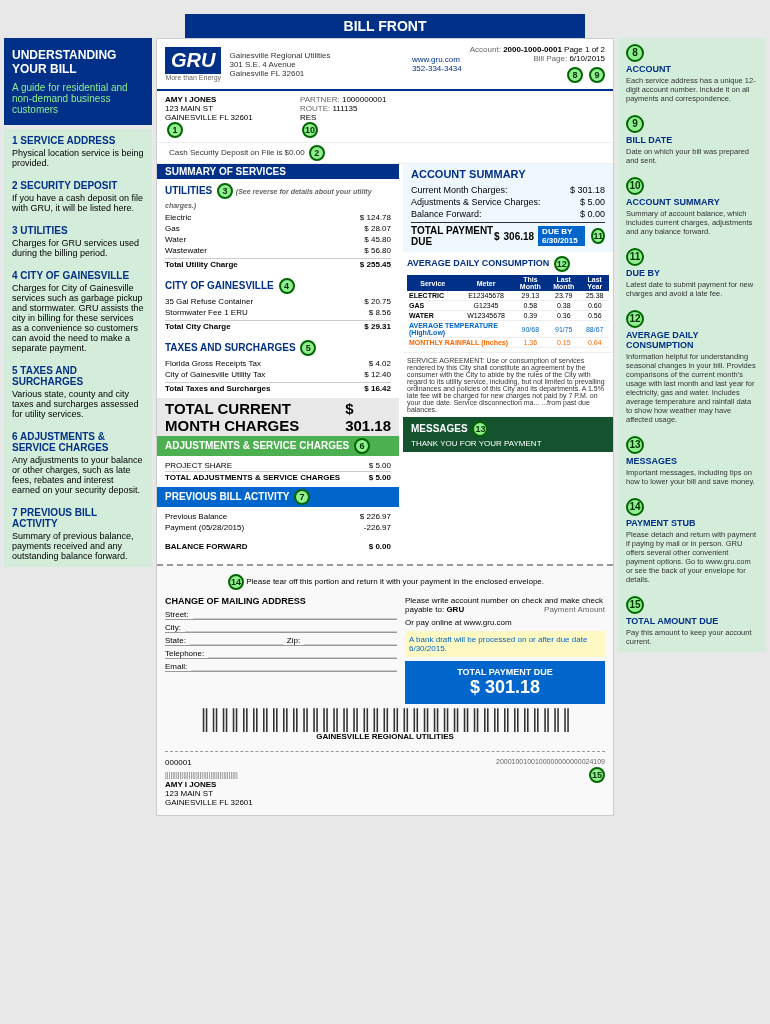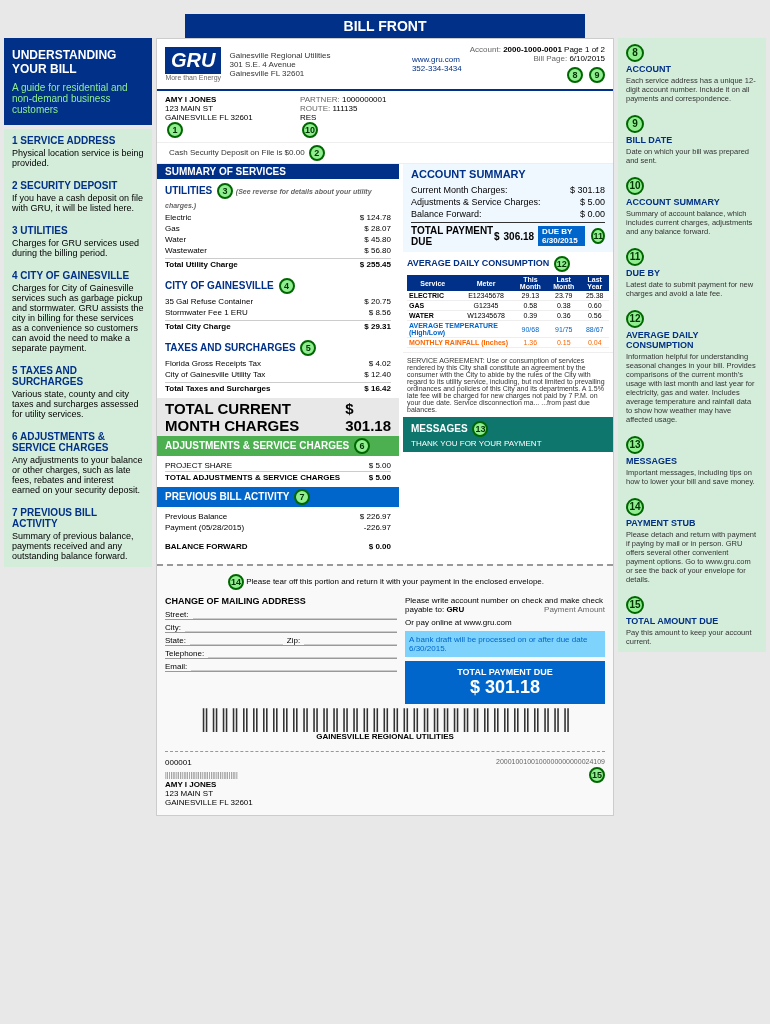--- a/index.html
+++ b/index.html
@@ -195,21 +195,21 @@
     .avg-table td { padding: 1px 2px; text-align: center; border-bottom: 1px solid #eee; }
     .avg-table .service-label { text-align: left; font-weight: bold; }
     .avg-table .blue { color: #0066cc; }
     .avg-table .orange { color: #FF6600; }
 
     
     .service-agreement { padding: 4px; font-size: 7px; color: #333; border-top: 1px solid #eee; }
 
     
     .messages-section {
-      background: #0f766e;
+      background: #14532d;
       color: white;
       padding: 4px 8px;
     }
     .messages-title { font-weight: bold; font-size: 10px; }
     .messages-content { font-size: 8px; margin-top: 2px; }
 
     
     .right-sidebar {
       width: 148px;
       flex-shrink: 0;
@@ -644,21 +644,21 @@
           </div>
           <div class="stub-right">
             <div style="margin-bottom: 4px;">
               <span>Please write account number on check and make check payable to:</span>
               <strong>GRU</strong>
               <span style="float:right; color:#666;">Payment Amount</span>
             </div>
             <div style="margin-bottom: 4px;">
               <span>Or pay online at www.gru.com</span>
             </div>
-            <div style="background: #7dd3fc; color: #0066cc; padding: 4px; margin-bottom: 4px; font-size: 8px;">A bank draft will be processed on or after due date 6/30/2015.</div>
+            <div style="background: #fef9c3; color: #0066cc; padding: 4px; margin-bottom: 4px; font-size: 8px;">A bank draft will be processed on or after due date 6/30/2015.</div>
             <div class="total-due-box">
               <div style="font-size:9px;">TOTAL PAYMENT DUE</div>
               <div class="total-due-amount">$ 301.18</div>
             </div>
           </div>
         </div>
 
         <div class="barcode-area">
           <div class="barcode-lines">
             ║║║║║║║║║║║║║║║║║║║║║║║║║║║║║║║║║║║║║

